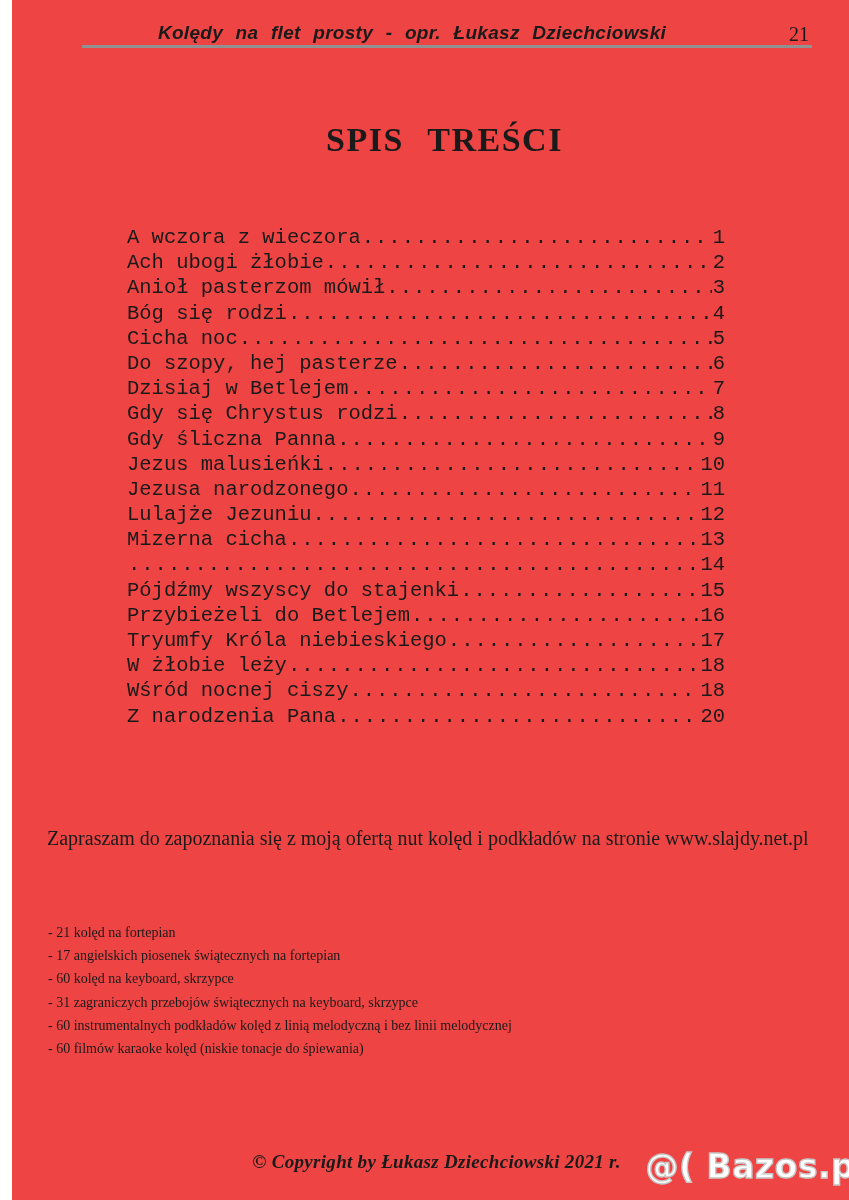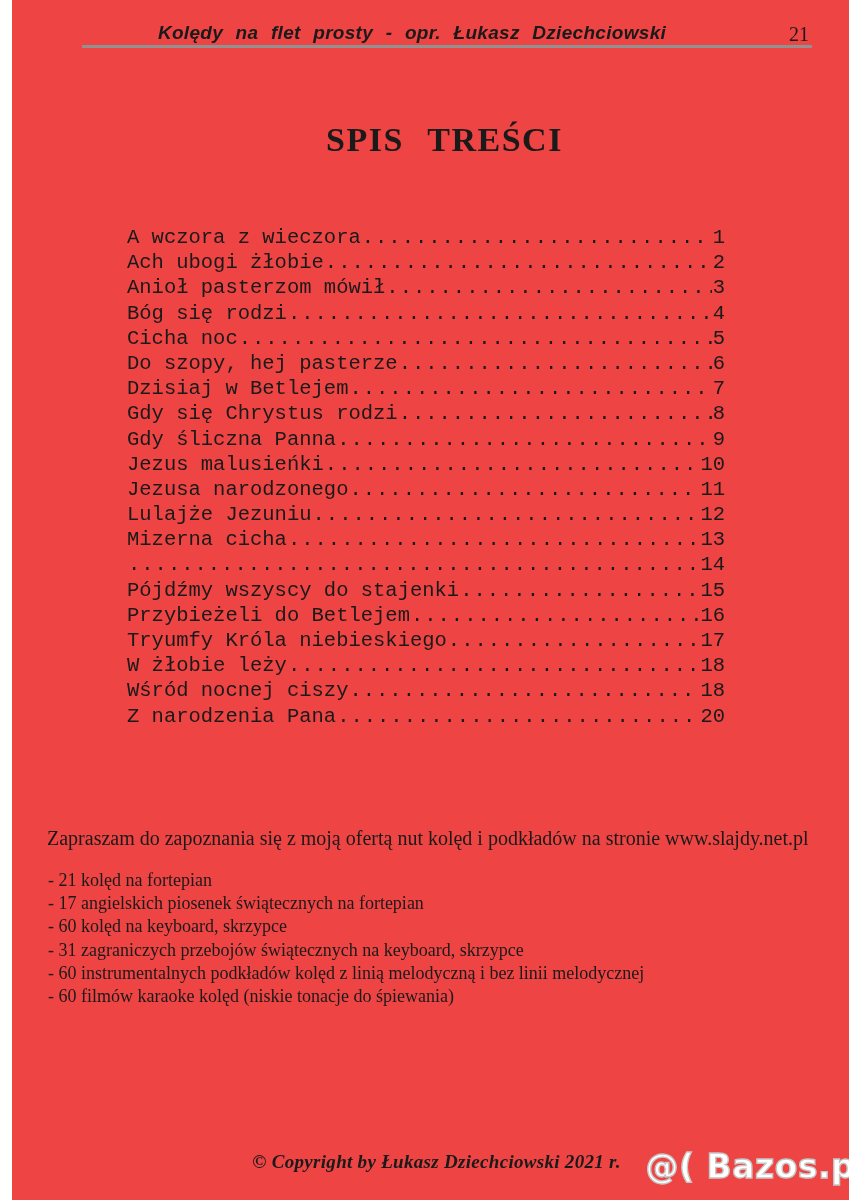--- a/index.html
+++ b/index.html
@@ -56,22 +56,22 @@
     letter-spacing: 1px;
   }
   .toc-page { flex: 0 0 auto; }
 
   
   .promo-intro {
     position: absolute; top: 827px; left: 35px; width: 790px;
     font-size: 20px; white-space: nowrap;
   }
   .promo-list {
-    position: absolute; top: 869px; left: 36px; width: 790px;
-    font-size: 18px; line-height: 23.2px;
+    position: absolute; top: 921px; left: 36px; width: 790px;
+    font-size: 14px; line-height: 23.2px;
   }
   .promo-item { white-space: nowrap; }
 
   
   .footer-copyright {
     position: absolute; top: 1151px; left: 0; width: 849px;
     text-align: center;
     font-family: Liberation Serif, serif;
     font-style: italic; font-weight: 600;
     font-size: 19px; letter-spacing: 0.3px;

